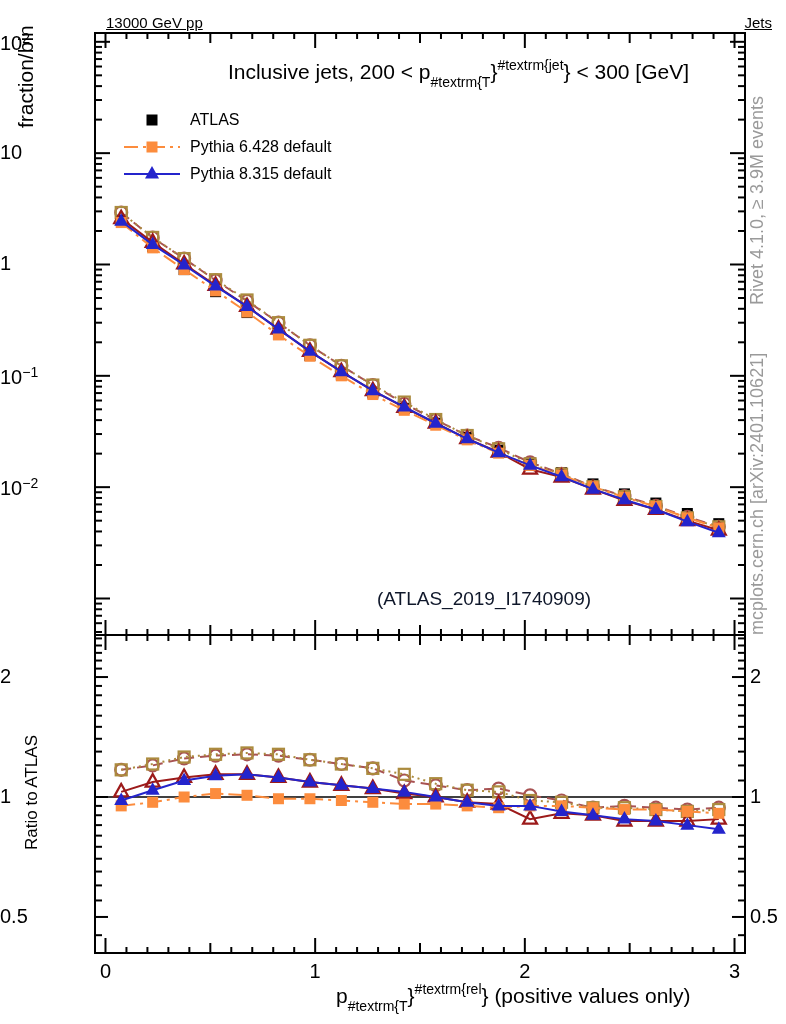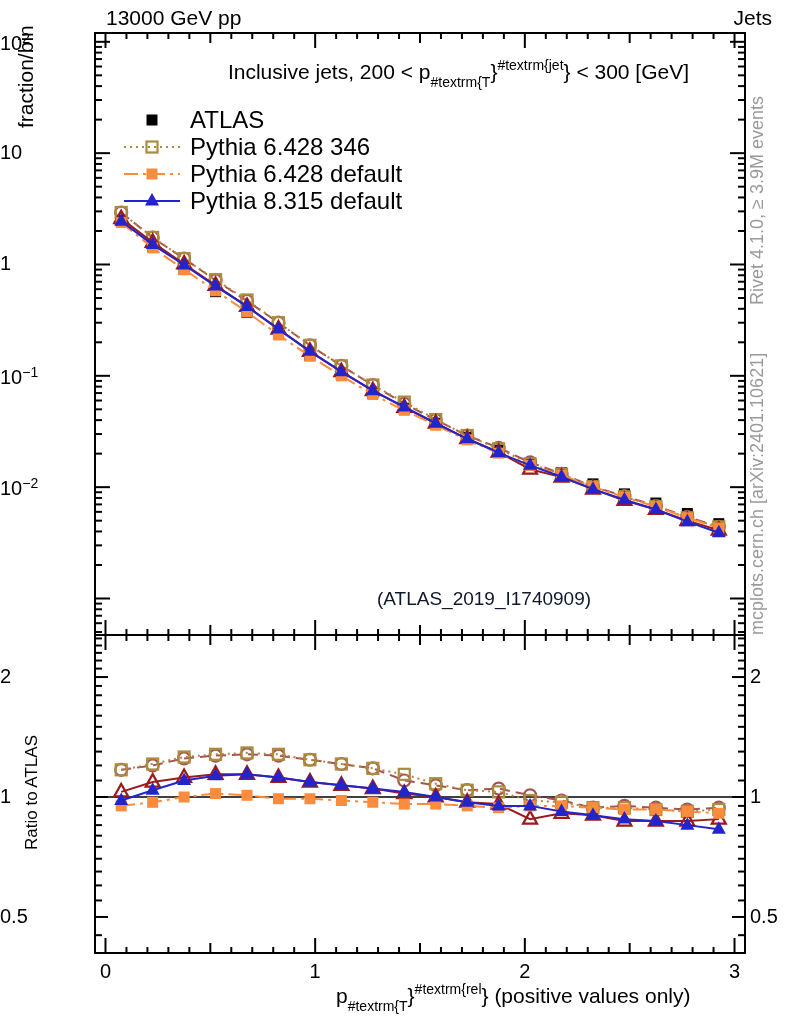--- a/index.html
+++ b/index.html
@@ -1,19 +1,19 @@
 <!DOCTYPE html>
 <html><head>
 <meta charset="utf-8">
 <style>
   html,body{margin:0;padding:0;background:#fff;}
   .canvas{position:relative;width:786px;height:1024px;background:#fff;overflow:hidden;
           font-family:"Liberation Sans",sans-serif;color:#000;}
   #chart-svg{position:absolute;left:0;top:0;}
-  .hdr{position:absolute;top:6px;font-size:21px;white-space:nowrap;}
+  .hdr{position:absolute;top:14px;font-size:15px;white-space:nowrap;text-decoration:underline;}
   .hdr.left{left:106px;}
   .hdr.right{left:560px;width:212px;text-align:right;}
   .panel-title{position:absolute;left:95px;top:57px;width:727px;text-align:center;
                font-size:21px;white-space:nowrap;}
   .t-sub{font-size:14px;vertical-align:-8px;}
   .t-sup{font-size:14px;vertical-align:9px;}
   .watermark{position:absolute;left:95px;top:588px;width:778px;text-align:center;
              font-size:19px;color:#0f172a;}
   .rot{position:absolute;transform-origin:0 0;white-space:nowrap;}
   .ylabel-main{left:14px;top:28px;width:100px;font-size:21px;
@@ -26,21 +26,21 @@
                transform:rotate(-90deg) translateX(-298px);}
   .tick-label{position:absolute;font-size:20px;white-space:nowrap;}
   .tick-label .exp{font-size:14px;vertical-align:7px;}
   .ylab{left:0;width:86px;}
   .ylab-r{left:750px;width:40px;text-align:left;}
   .xlab{width:40px;text-align:center;}
   .x-title{position:absolute;left:336px;top:981px;font-size:21px;white-space:nowrap;}
   #legend{position:absolute;left:123px;top:106px;}
   .legend-row{display:flex;align-items:center;height:27px;}
   .legend-row svg{flex:0 0 auto;}
-  .legend-label{margin-left:9px;font-size:24px;white-space:nowrap;}
+  .legend-label{margin-left:9px;font-size:16px;white-space:nowrap;}
 </style>
 </head>
 <body>
 
 <div class="canvas">
   <svg id="chart-svg" width="786" height="1024">
       <rect x="95" y="33" width="650" height="602" fill="none" stroke="#000" stroke-width="2"></rect>
       <rect x="95" y="635" width="650" height="318" fill="none" stroke="#000" stroke-width="2"></rect>
       <g stroke="#000" stroke-width="2">
         <line x1="105.48387096774194" y1="34" x2="105.48387096774194" y2="48"></line>
@@ -601,29 +601,20 @@
       <div class="legend-row">
         <svg width="58" height="20">
           <g>
             <rect x="23.5" y="4.5" width="11" height="11" fill="#000000"></rect>
           </g>
         </svg>
         <span class="legend-label">ATLAS</span>
       </div>
       <div class="legend-row">
         <svg width="58" height="20">
-          <line x1="1" x2="57" y1="10" y2="10" stroke="#ab8b3e" stroke-width="2" stroke-dasharray="2 4"></line>
-          <g>
-            <rect x="23.5" y="4.5" width="11" height="11" fill="none" stroke="#ab8b3e" stroke-width="2.2"></rect>
-          </g>
-        </svg>
-        <span class="legend-label">Pythia 6.428 346</span>
-      </div>
-      <div class="legend-row">
-        <svg width="58" height="20">
           <line x1="1" x2="57" y1="10" y2="10" stroke="#fc8c3d" stroke-width="2" stroke-dasharray="14 5 3 5"></line>
           <g>
             <rect x="23.5" y="4.5" width="11" height="11" fill="#fc8c3d"></rect>
           </g>
         </svg>
         <span class="legend-label">Pythia 6.428 default</span>
       </div>
       <div class="legend-row">
         <svg width="58" height="20">
           <line x1="1" x2="57" y1="10" y2="10" stroke="#2424cc" stroke-width="2"></line>

